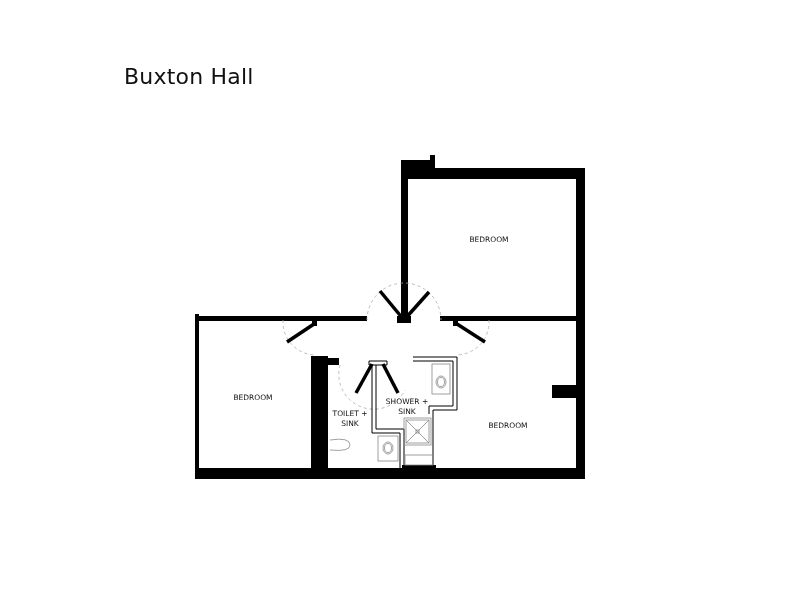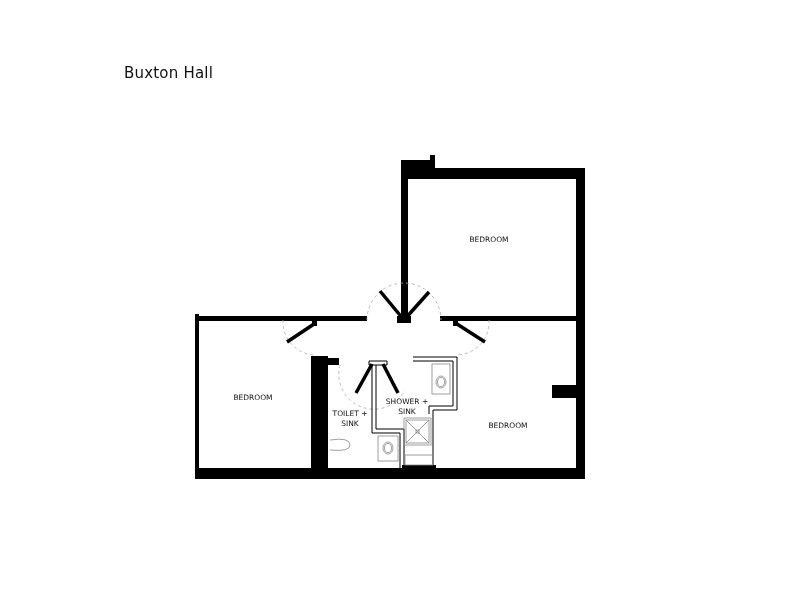--- a/index.html
+++ b/index.html
@@ -1,17 +1,17 @@
 <!DOCTYPE html>
 <html><head>
 <meta charset="utf-8">
 <style>
   html, body { margin: 0; padding: 0; background: #ffffff; }
   body { width: 793px; height: 613px; position: relative; overflow: hidden; font-family: "Liberation Sans", sans-serif; }
-  .title { position: absolute; left: 124px; top: 64px; font-size: 15px; color: #111111; font-family: "DejaVu Sans", sans-serif; letter-spacing: 0.2px; }
+  .title { position: absolute; left: 124px; top: 64px; font-size: 22px; color: #111111; font-family: "DejaVu Sans", sans-serif; letter-spacing: 0.2px; }
   svg.plan { position: absolute; left: 0; top: 0; }
   .lbl { font-family: "DejaVu Sans", sans-serif; font-size: 7.5px; fill: #111111; text-anchor: middle; }
 </style>
 </head>
 <body>
 
 <div class="title">Buxton Hall</div>
 
 <svg class="plan" width="793" height="613" viewBox="0 0 793 613">
 

